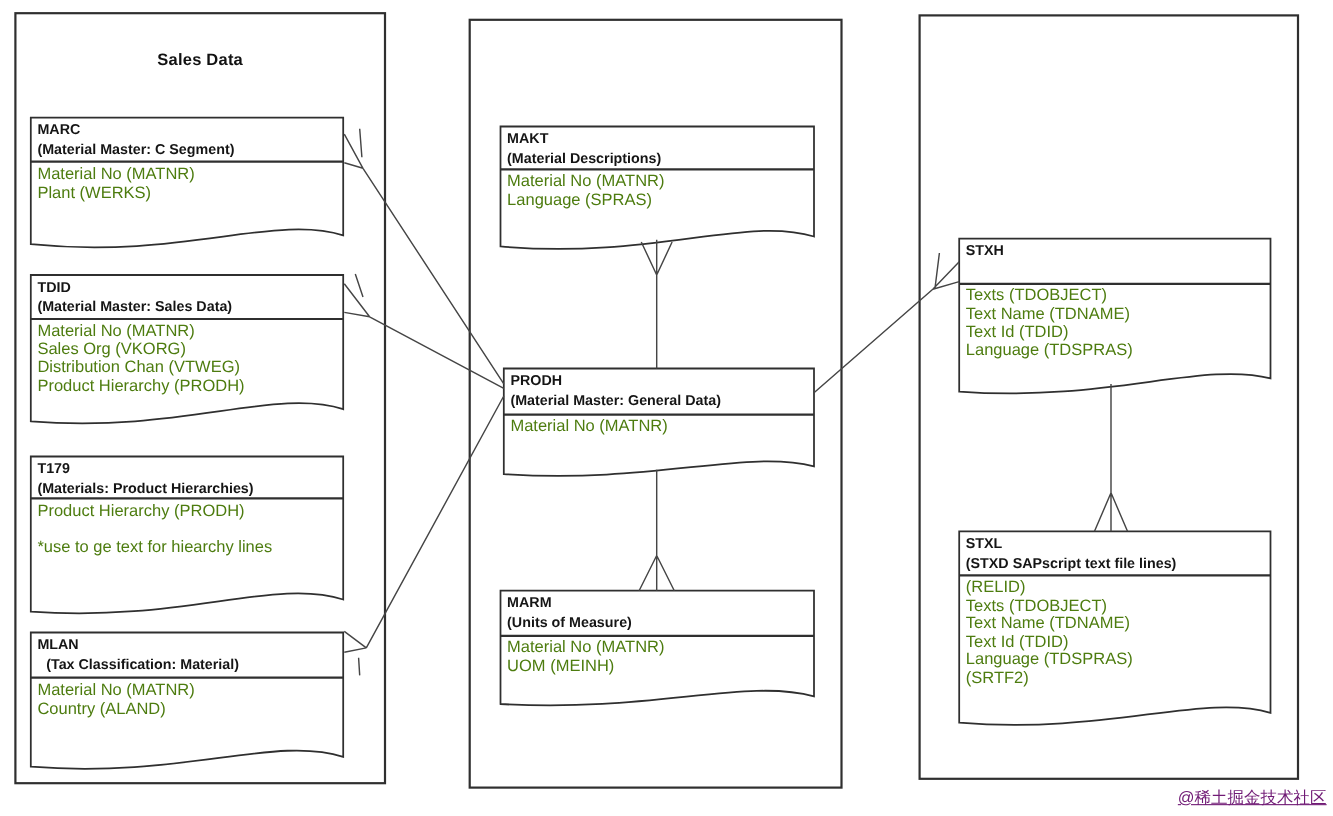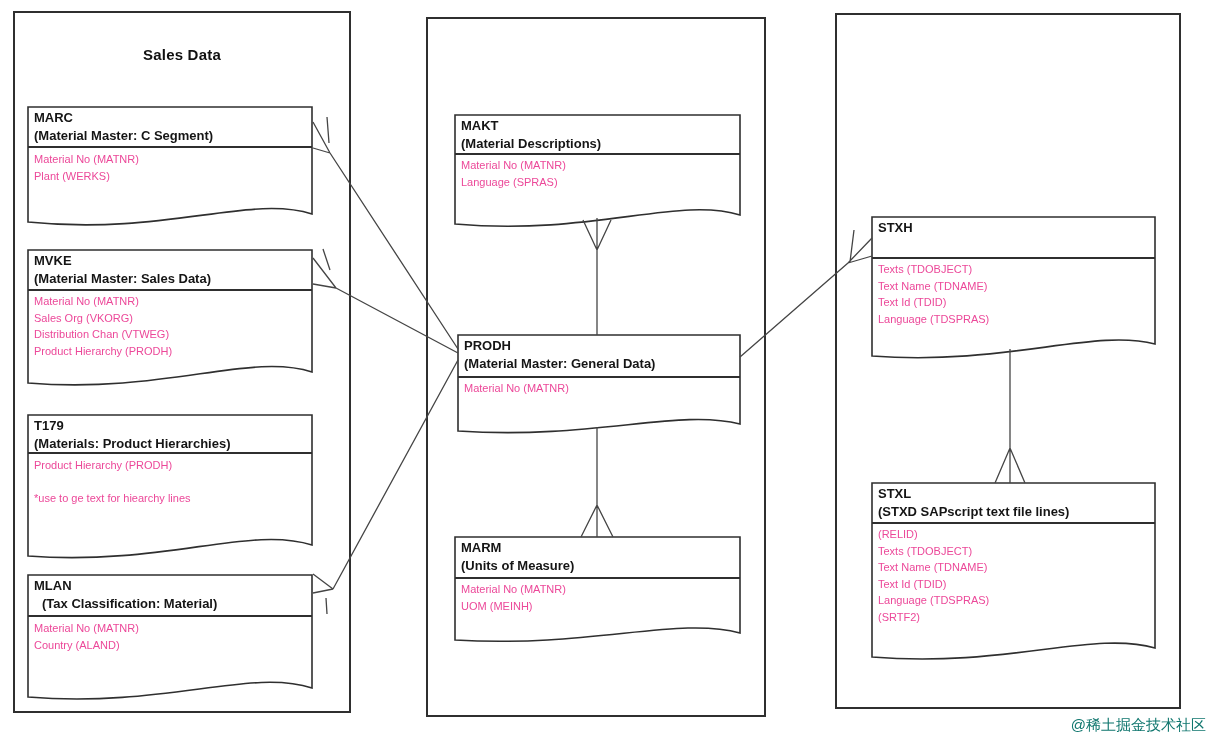--- a/index.html
+++ b/index.html
@@ -9,22 +9,22 @@
     overflow:hidden;
   }
   .stage svg{position:absolute;left:0;top:0;}
   .col-title{
     position:absolute;text-align:center;font-weight:bold;font-size:15px;
     color:#111;letter-spacing:.2px;
   }
   .ent-name{position:absolute;font-weight:bold;font-size:13px;line-height:18px;color:#151515;white-space:nowrap;}
   .ent-sub{position:absolute;font-weight:bold;font-size:13px;line-height:18px;color:#151515;white-space:nowrap;}
   .fields{position:absolute;}
-  .field{font-size:11px;line-height:16.5px;min-height:16.5px;color:#ec4899;white-space:nowrap;}
-  .watermark{position:absolute;right:6px;top:716px;font-size:15px;color:#0f766e;}
+  .field{font-size:15px;line-height:16.5px;min-height:16.5px;color:#4d7c0f;white-space:nowrap;}
+  .watermark{position:absolute;right:6px;top:716px;font-size:15px;color:#701a75;text-decoration:underline;}
 </style>
 </head>
 <body>
 
 <div class="stage">
 
   <svg width="1212" height="742" viewBox="0 0 1212 742">
 
     <g fill="none" stroke="#2f2f2f" stroke-width="2">
       <rect x="14" y="12" width="336" height="700"></rect>
@@ -76,21 +76,21 @@
 
   <div class="col-title" style="left:14px;top:46px;width:336px">Sales Data</div>
 
   <div class="ent-name" style="left:34px;top:109px">MARC</div>
   <div class="ent-sub" style="left:34px;top:127px">(Material Master: C Segment)</div>
   <div class="fields" style="left:34px;top:151px">
     <div class="field">Material No (MATNR)</div>
     <div class="field">Plant (WERKS)</div>
   </div>
 
-  <div class="ent-name" style="left:34px;top:252px">MVKE</div>
+  <div class="ent-name" style="left:34px;top:252px">TDID</div>
   <div class="ent-sub" style="left:34px;top:270px">(Material Master: Sales Data)</div>
   <div class="fields" style="left:34px;top:293px">
     <div class="field">Material No (MATNR)</div>
     <div class="field">Sales Org (VKORG)</div>
     <div class="field">Distribution Chan (VTWEG)</div>
     <div class="field">Product Hierarchy (PRODH)</div>
   </div>
 
   <div class="ent-name" style="left:34px;top:417px">T179</div>
   <div class="ent-sub" style="left:34px;top:435px">(Materials: Product Hierarchies)</div>

